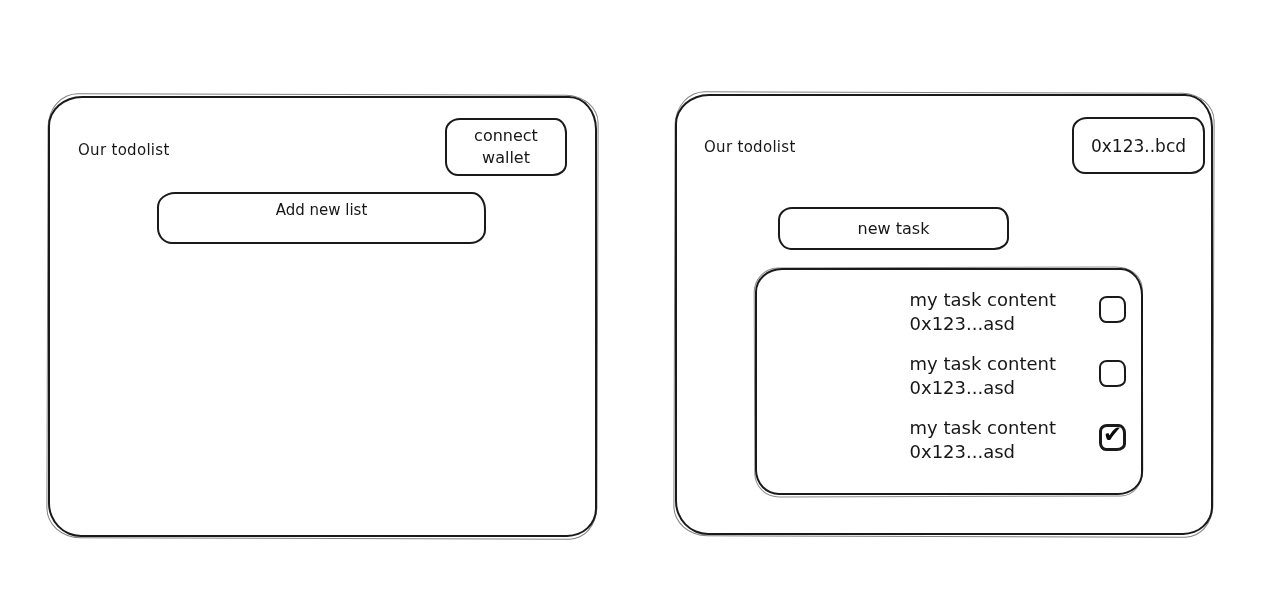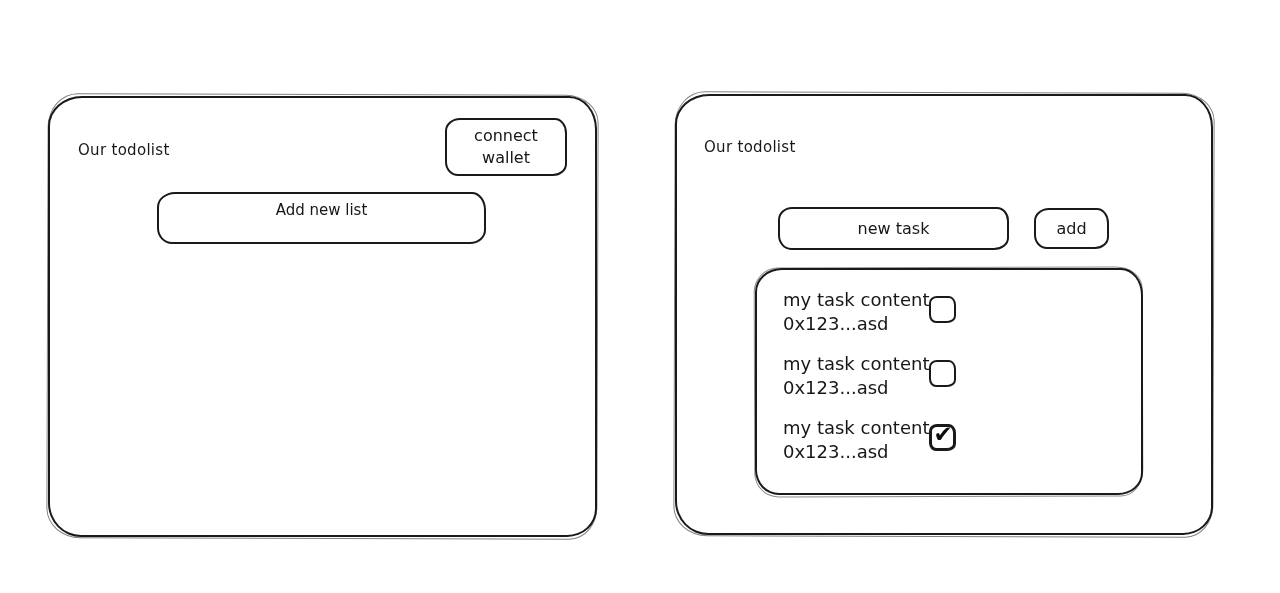--- a/index.html
+++ b/index.html
@@ -90,22 +90,23 @@
     border: 1.2px solid rgba(26,26,26,0.5);
     border-radius: 24px 27px 22px 25px / 25px 22px 27px 24px;
     transform: rotate(-0.2deg);
     pointer-events: none;
   }
   .task-row {
     position: absolute;
     left: 26px;
     right: 15px;
     display: flex;
-    justify-content: flex-start;
+    justify-content: flex-end;
     align-items: flex-start;
+    gap: 43px;
   }
   .task-text { line-height: 24px; font-size: 18px; }
   .task-content { white-space: nowrap; }
   .task-address { white-space: nowrap; }
   .checkbox {
     position: relative;
     flex: 0 0 auto;
     width: 27px;
     height: 27px;
     margin-top: 8px;
@@ -135,23 +136,23 @@
 
   <section class="panel sketch" style="left:48px; top:68px; width:549px; height:441px;">
     <div class="panel-title" style="left:28px; top:43px;">Our todolist</div>
     <button class="btn btn-connect" style="left:395px; top:20px; width:122px; height:58px;">connect
 wallet</button>
     <button class="btn btn-addlist" style="left:107px; top:94px; width:329px; height:52px;">Add new list</button>
   </section>
 
   <section class="panel sketch" style="left:675px; top:66px; width:538px; height:441px;">
     <div class="panel-title" style="left:27px; top:42px;">Our todolist</div>
+    <button class="btn btn-wallet" style="left:395px; top:21px; width:133px; height:57px;">0x123..bcd</button>
 
     <input class="input-sketch" style="left: 101px; top: 111px; width: 231px; height: 43px;" placeholder="new task">
-    <button class="btn btn-add" style="left:357px; top:112px; width:75px; height:41px;">add</button>
 
     <div class="tasklist sketch" style="left:78px; top:172px; width:388px; height:227px;">
 
       <div class="task-row" style="top:18px;">
         <div class="task-text">
           <div class="task-content">my task content</div>
           <div class="task-address">0x123...asd</div>
         </div>
         <span class="checkbox">
           

